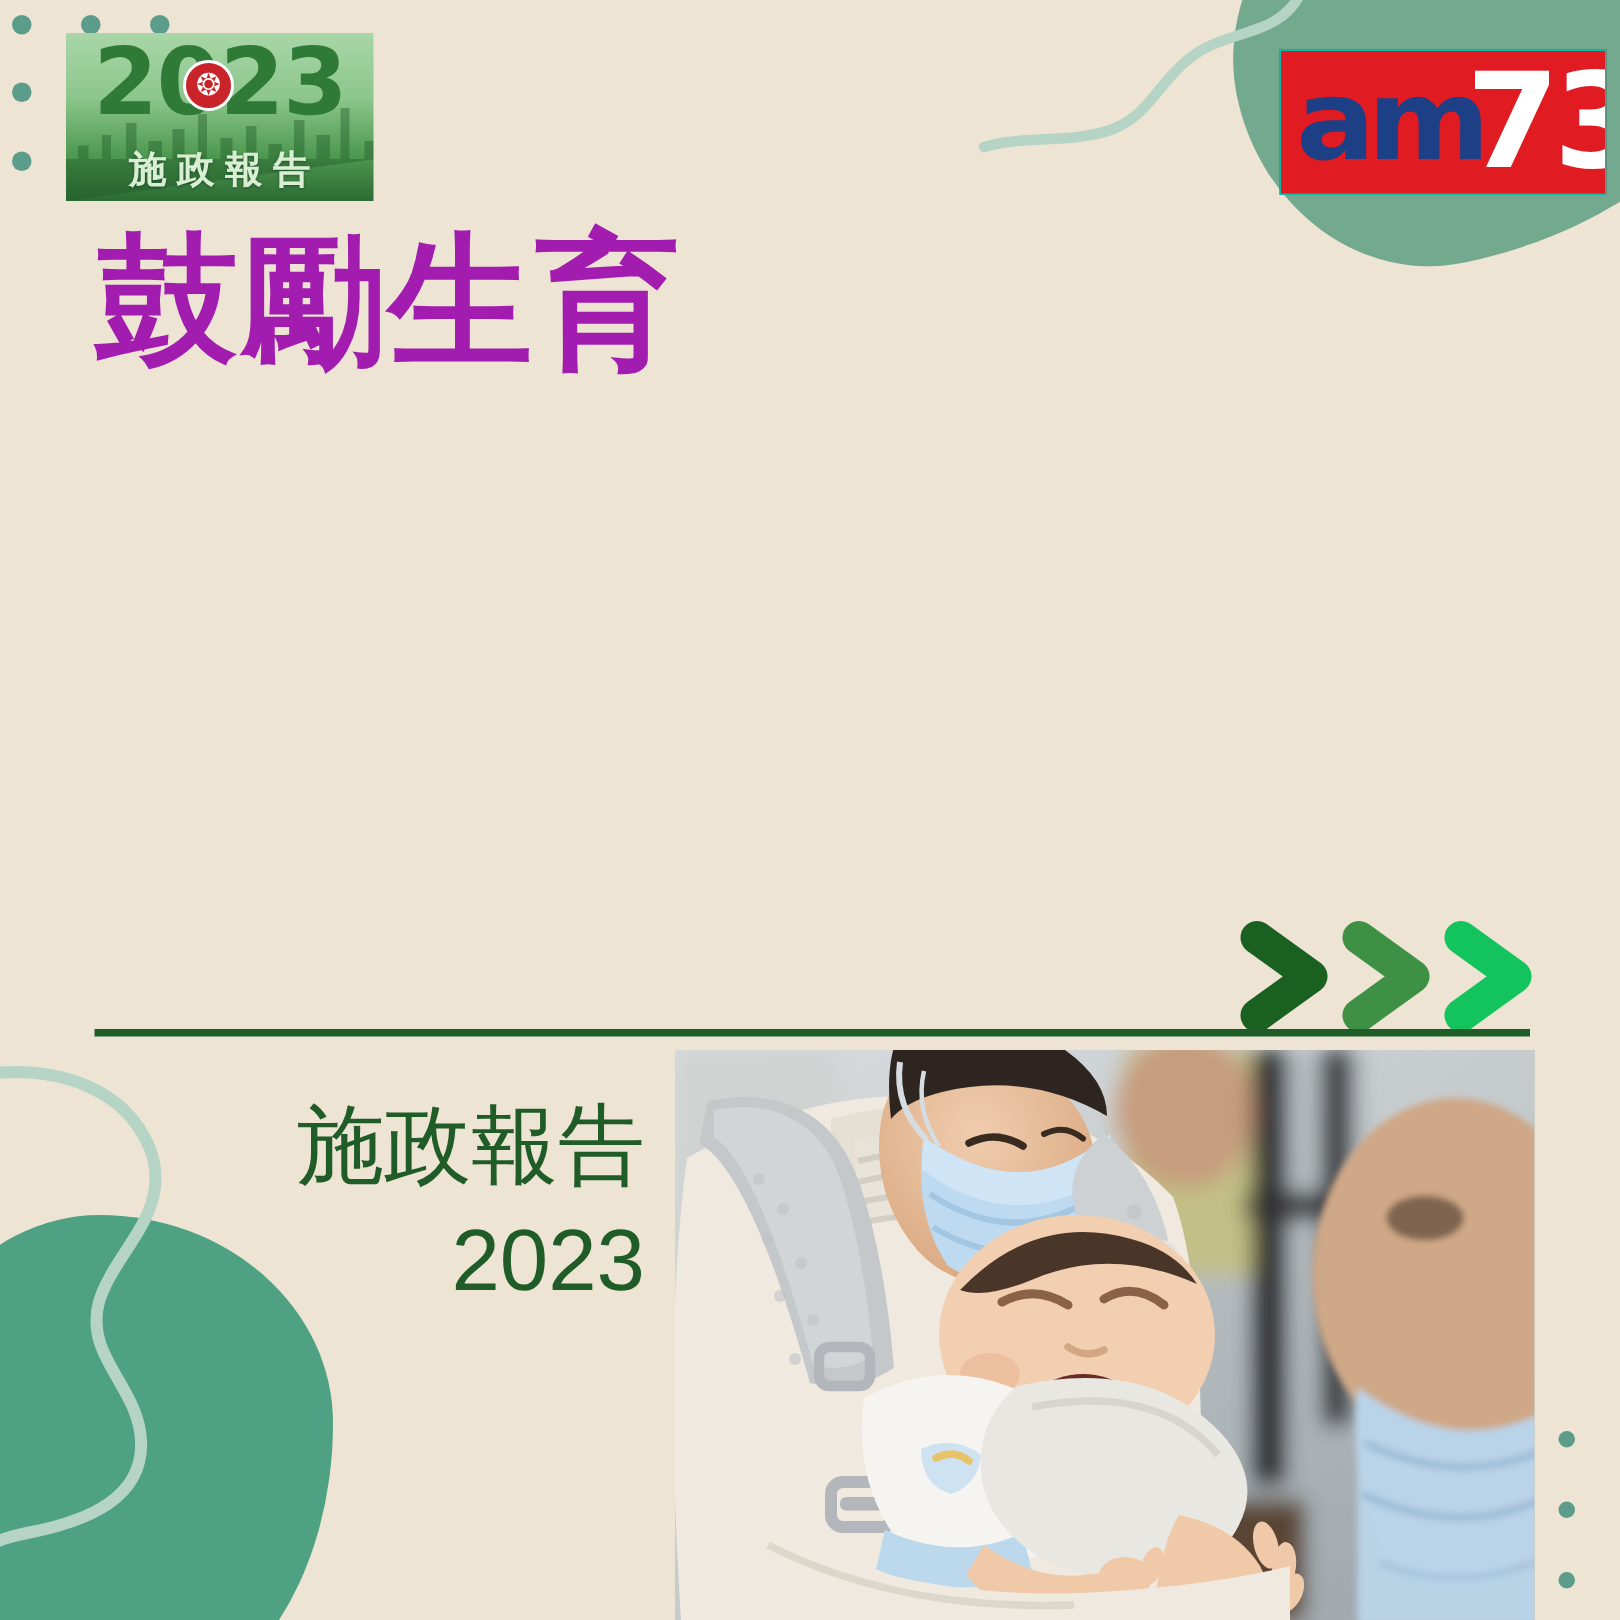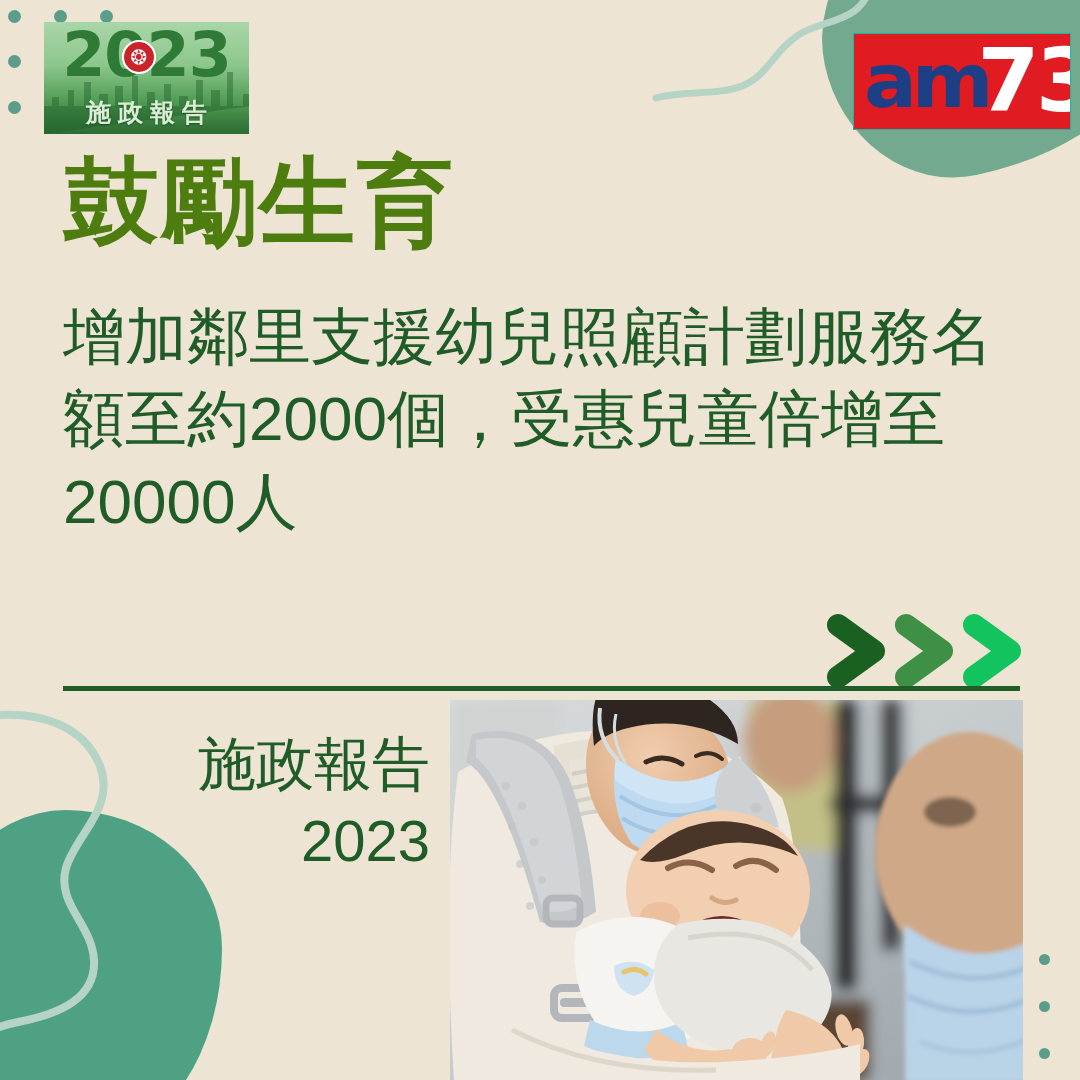--- a/index.html
+++ b/index.html
@@ -127,21 +127,21 @@
     margin-left: -2px;
     transform: scaleX(1.02);
   }
 
   
   #headline {
     position: absolute;
     left: 63px; top: 152px;
     font-size: 96px;
     font-weight: 700;
-    color: #4d7c0f;
+    color: #a21caf;
     letter-spacing: 2px;
     line-height: 1.05;
     white-space: nowrap;
   }
 
   
   #body-copy {
     position: absolute;
     left: 63px; top: 296px;
     width: 980px;
@@ -232,21 +232,20 @@
     <div class="badge-label">施政報告</div>
   </div>
 
   <div id="am730">
     <span class="am">am</span>
     <span class="n730">730</span>
   </div>
 
   <div id="headline">鼓勵生育</div>
 
-  <div id="body-copy">增加鄰里支援幼兒照顧計劃服務名額至約2000個，受惠兒童倍增至20000人</div>
 
   <div id="chevrons">
     <svg width="210" height="78" viewBox="0 0 210 78">
       <g stroke-width="22" stroke-linecap="round" stroke-linejoin="round" fill="none">
         <polyline points="14,13 50,39 14,65" stroke="#1a6021"></polyline>
         <polyline points="82,13 118,39 82,65" stroke="#3e9044"></polyline>
         <polyline points="150,13 186,39 150,65" stroke="#12c35e"></polyline>
       </g>
     </svg>
   </div>

